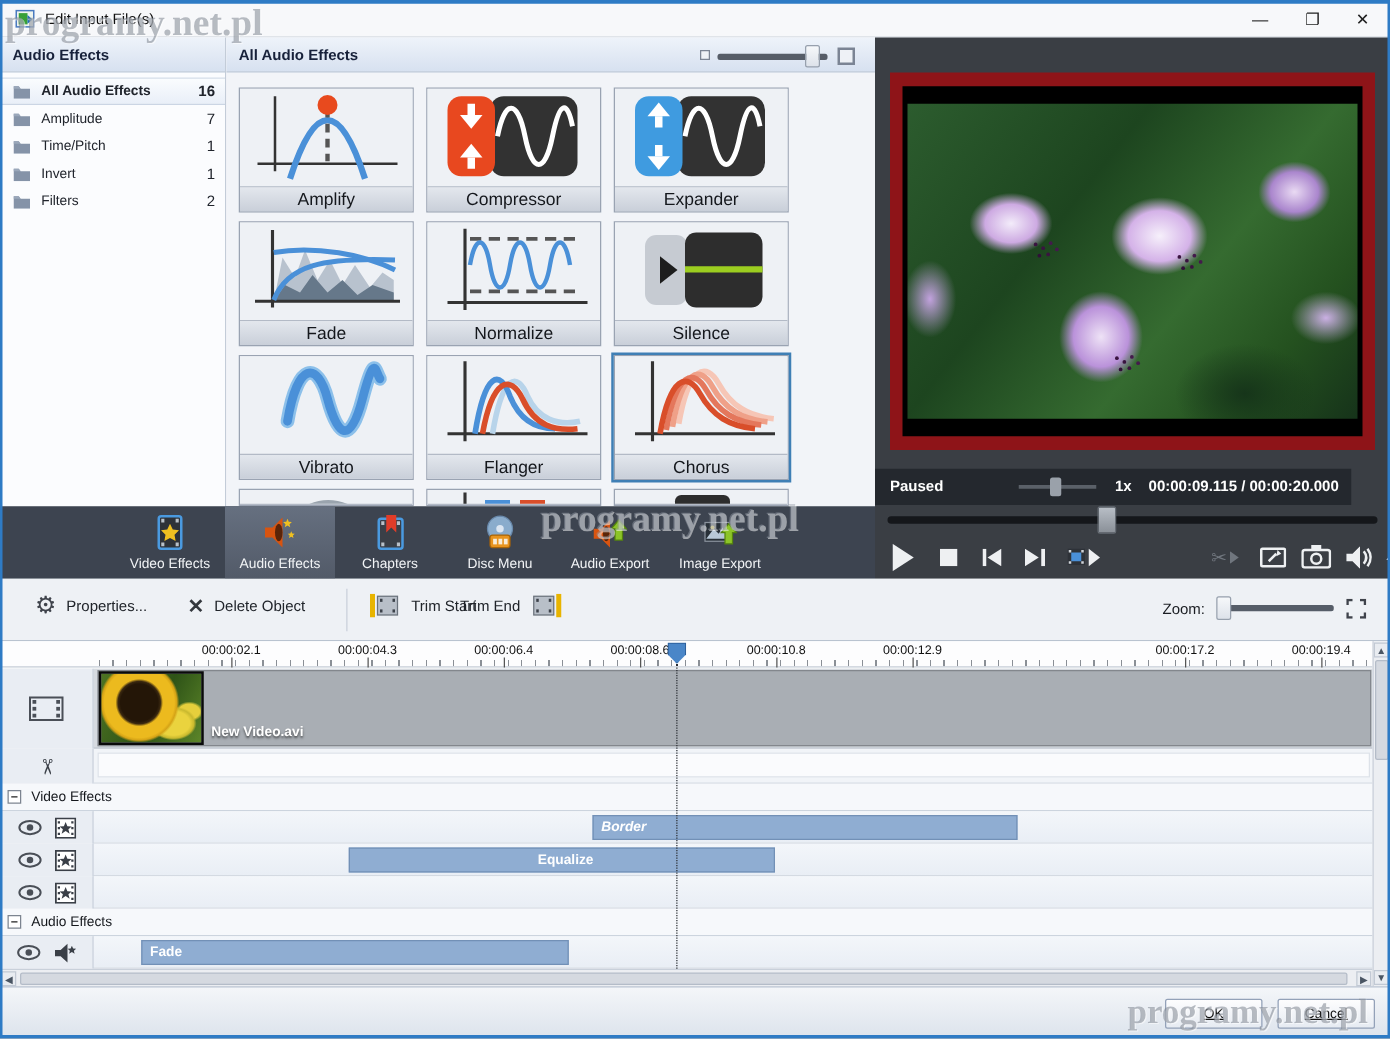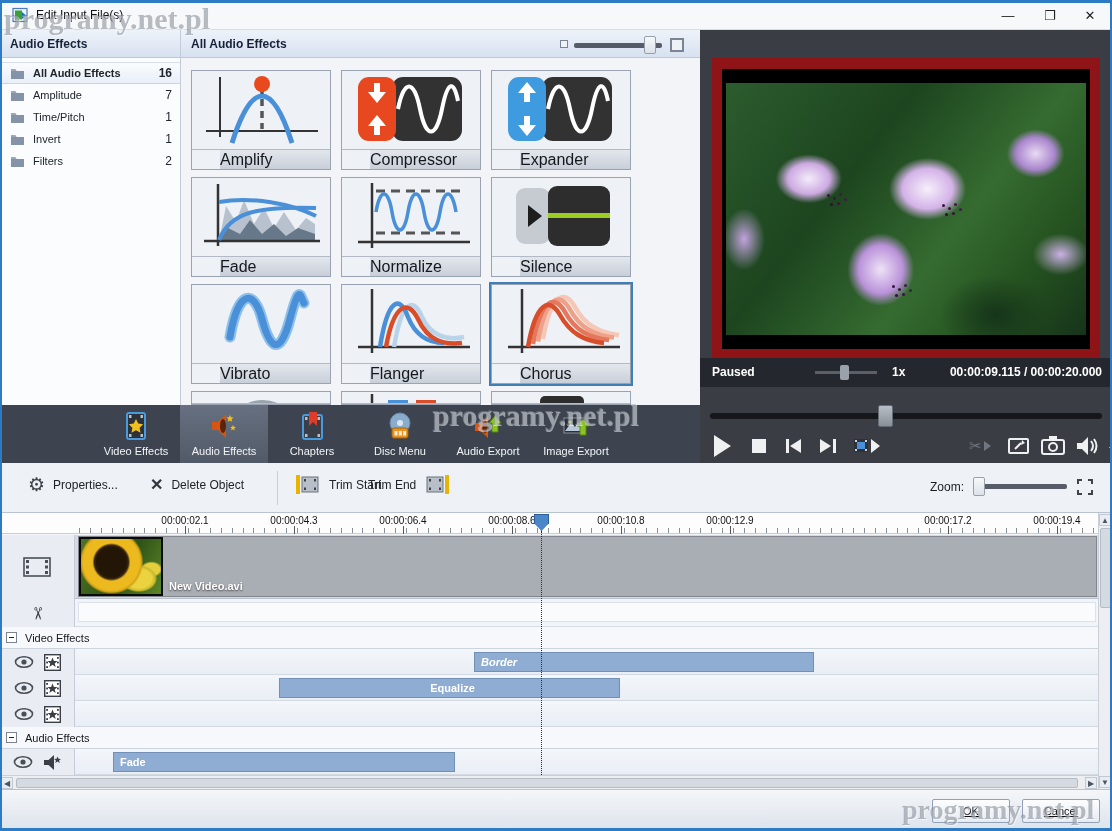--- a/index.html
+++ b/index.html
@@ -29,39 +29,39 @@
   #fxpanel{left:181px;top:30px;width:519px;height:375px;background:#f2f4f8;overflow:hidden;}
   #fxhead{position:relative;}
   #size-sq-small{position:absolute;right:132px;top:10px;width:8px;height:8px;border:1px solid #7b8494;background:#eef1f6;}
   #size-slider{position:absolute;right:38px;top:13px;width:88px;height:5px;background:#565d68;border-radius:2px;}
   #size-thumb{position:absolute;right:44px;top:6px;width:12px;height:18px;background:linear-gradient(#f6f8fa,#dde2ea);border:1px solid #97a0ad;border-radius:2px;}
   #size-sq-big{position:absolute;right:16px;top:8px;width:14px;height:14px;border:2px solid #7b8494;background:#eef1f6;}
   #tiles{position:absolute;left:10px;top:40px;display:grid;grid-template-columns:repeat(3,140px);grid-auto-rows:100px;gap:7px 10px;}
   .tile{border:1px solid #9aa3b2;background:#eef1f5;display:flex;flex-direction:column;}
   .tile.sel{outline:2px solid #3f7fb5;}
   .tile-ic{height:79px;background:#eef1f5;border-bottom:1px solid #b3bac6;overflow:hidden;}
-  .tile-lb{height:19px;background:linear-gradient(#e3e7ed,#c9cfd9);font-size:16px;line-height:19px;color:#14171c;margin-left:28px;}
+  .tile-lb{height:19px;background:linear-gradient(#e3e7ed,#c9cfd9);font-size:14px;text-align:center;line-height:19px;color:#14171c;}
   .tile.partial{height:14px;overflow:hidden;}
   
   #preview{left:700px;top:30px;width:412px;height:433px;background:#3a3e44;}
   #vid-red{left:712px;top:58px;width:388px;height:302px;background:#8e1418;}
   #vid-black{position:absolute;left:10px;top:11px;right:10px;bottom:11px;background:#000;}
   #vid-img{position:absolute;left:4px;top:14px;right:4px;bottom:14px;
     background:
       radial-gradient(ellipse 46px 34px at 23% 38%,#f3ecfa 0%,#cdaae2 45%,rgba(0,0,0,0) 72%),
       radial-gradient(ellipse 52px 42px at 56% 42%,#f6f0fb 0%,#d4b2e8 48%,rgba(0,0,0,0) 74%),
       radial-gradient(ellipse 44px 48px at 43% 74%,#eee2f6 0%,#ba92da 50%,rgba(0,0,0,0) 76%),
       radial-gradient(ellipse 38px 32px at 86% 28%,#e9daf3 0%,#aa86cd 50%,rgba(0,0,0,0) 76%),
       radial-gradient(ellipse 30px 44px at 5% 62%,#c2a2de 0%,rgba(0,0,0,0) 70%),
       radial-gradient(ellipse 40px 30px at 93% 68%,#cbb0e4 0%,rgba(0,0,0,0) 70%),
       radial-gradient(ellipse 70px 50px at 75% 92%,#16351a 0%,rgba(0,0,0,0) 80%),
       linear-gradient(128deg,#2c5c2e 0%,#1d451f 35%,#356b30 62%,#24511f 82%,#16331a 100%);}
   .speck{position:absolute;width:3px;height:3px;border-radius:50%;background:#3a1440;
     box-shadow:6px 3px 0 #3a1440,12px -1px 0 #441a4c,3px 9px 0 #301038,10px 8px 0 #3a1440,17px 4px 0 #441a4c;}
-  #pstatus{left:700px;top:358px;width:412px;height:29px;background:#24282e;color:#fff;}
+  #pstatus{left:700px;top:375px;width:381px;height:29px;background:#24282e;color:#fff;}
   #pstatus .lbl{position:absolute;left:12px;top:7px;font-size:12px;font-weight:bold;}
   #speed-track{position:absolute;left:115px;top:13px;width:62px;height:3px;background:#5a6068;}
   #speed-thumb{position:absolute;left:140px;top:7px;width:9px;height:15px;background:#9aa1aa;border-radius:2px;}
   #speed-x{position:absolute;left:192px;top:7px;font-size:12px;font-weight:bold;}
   #ptime{position:absolute;right:10px;top:7px;font-size:12px;font-weight:bold;}
   #seek-track{left:710px;top:413px;width:392px;height:6px;background:#15171b;border-radius:3px;}
   #seek-thumb{left:878px;top:405px;width:15px;height:22px;background:linear-gradient(#b8bec6,#8a9098);border:1px solid #666c74;border-radius:2px;}
   #transport{left:700px;top:428px;width:412px;height:35px;display:flex;align-items:center;}
   .tbtn{margin-left:14px;display:flex;align-items:center;}
   

